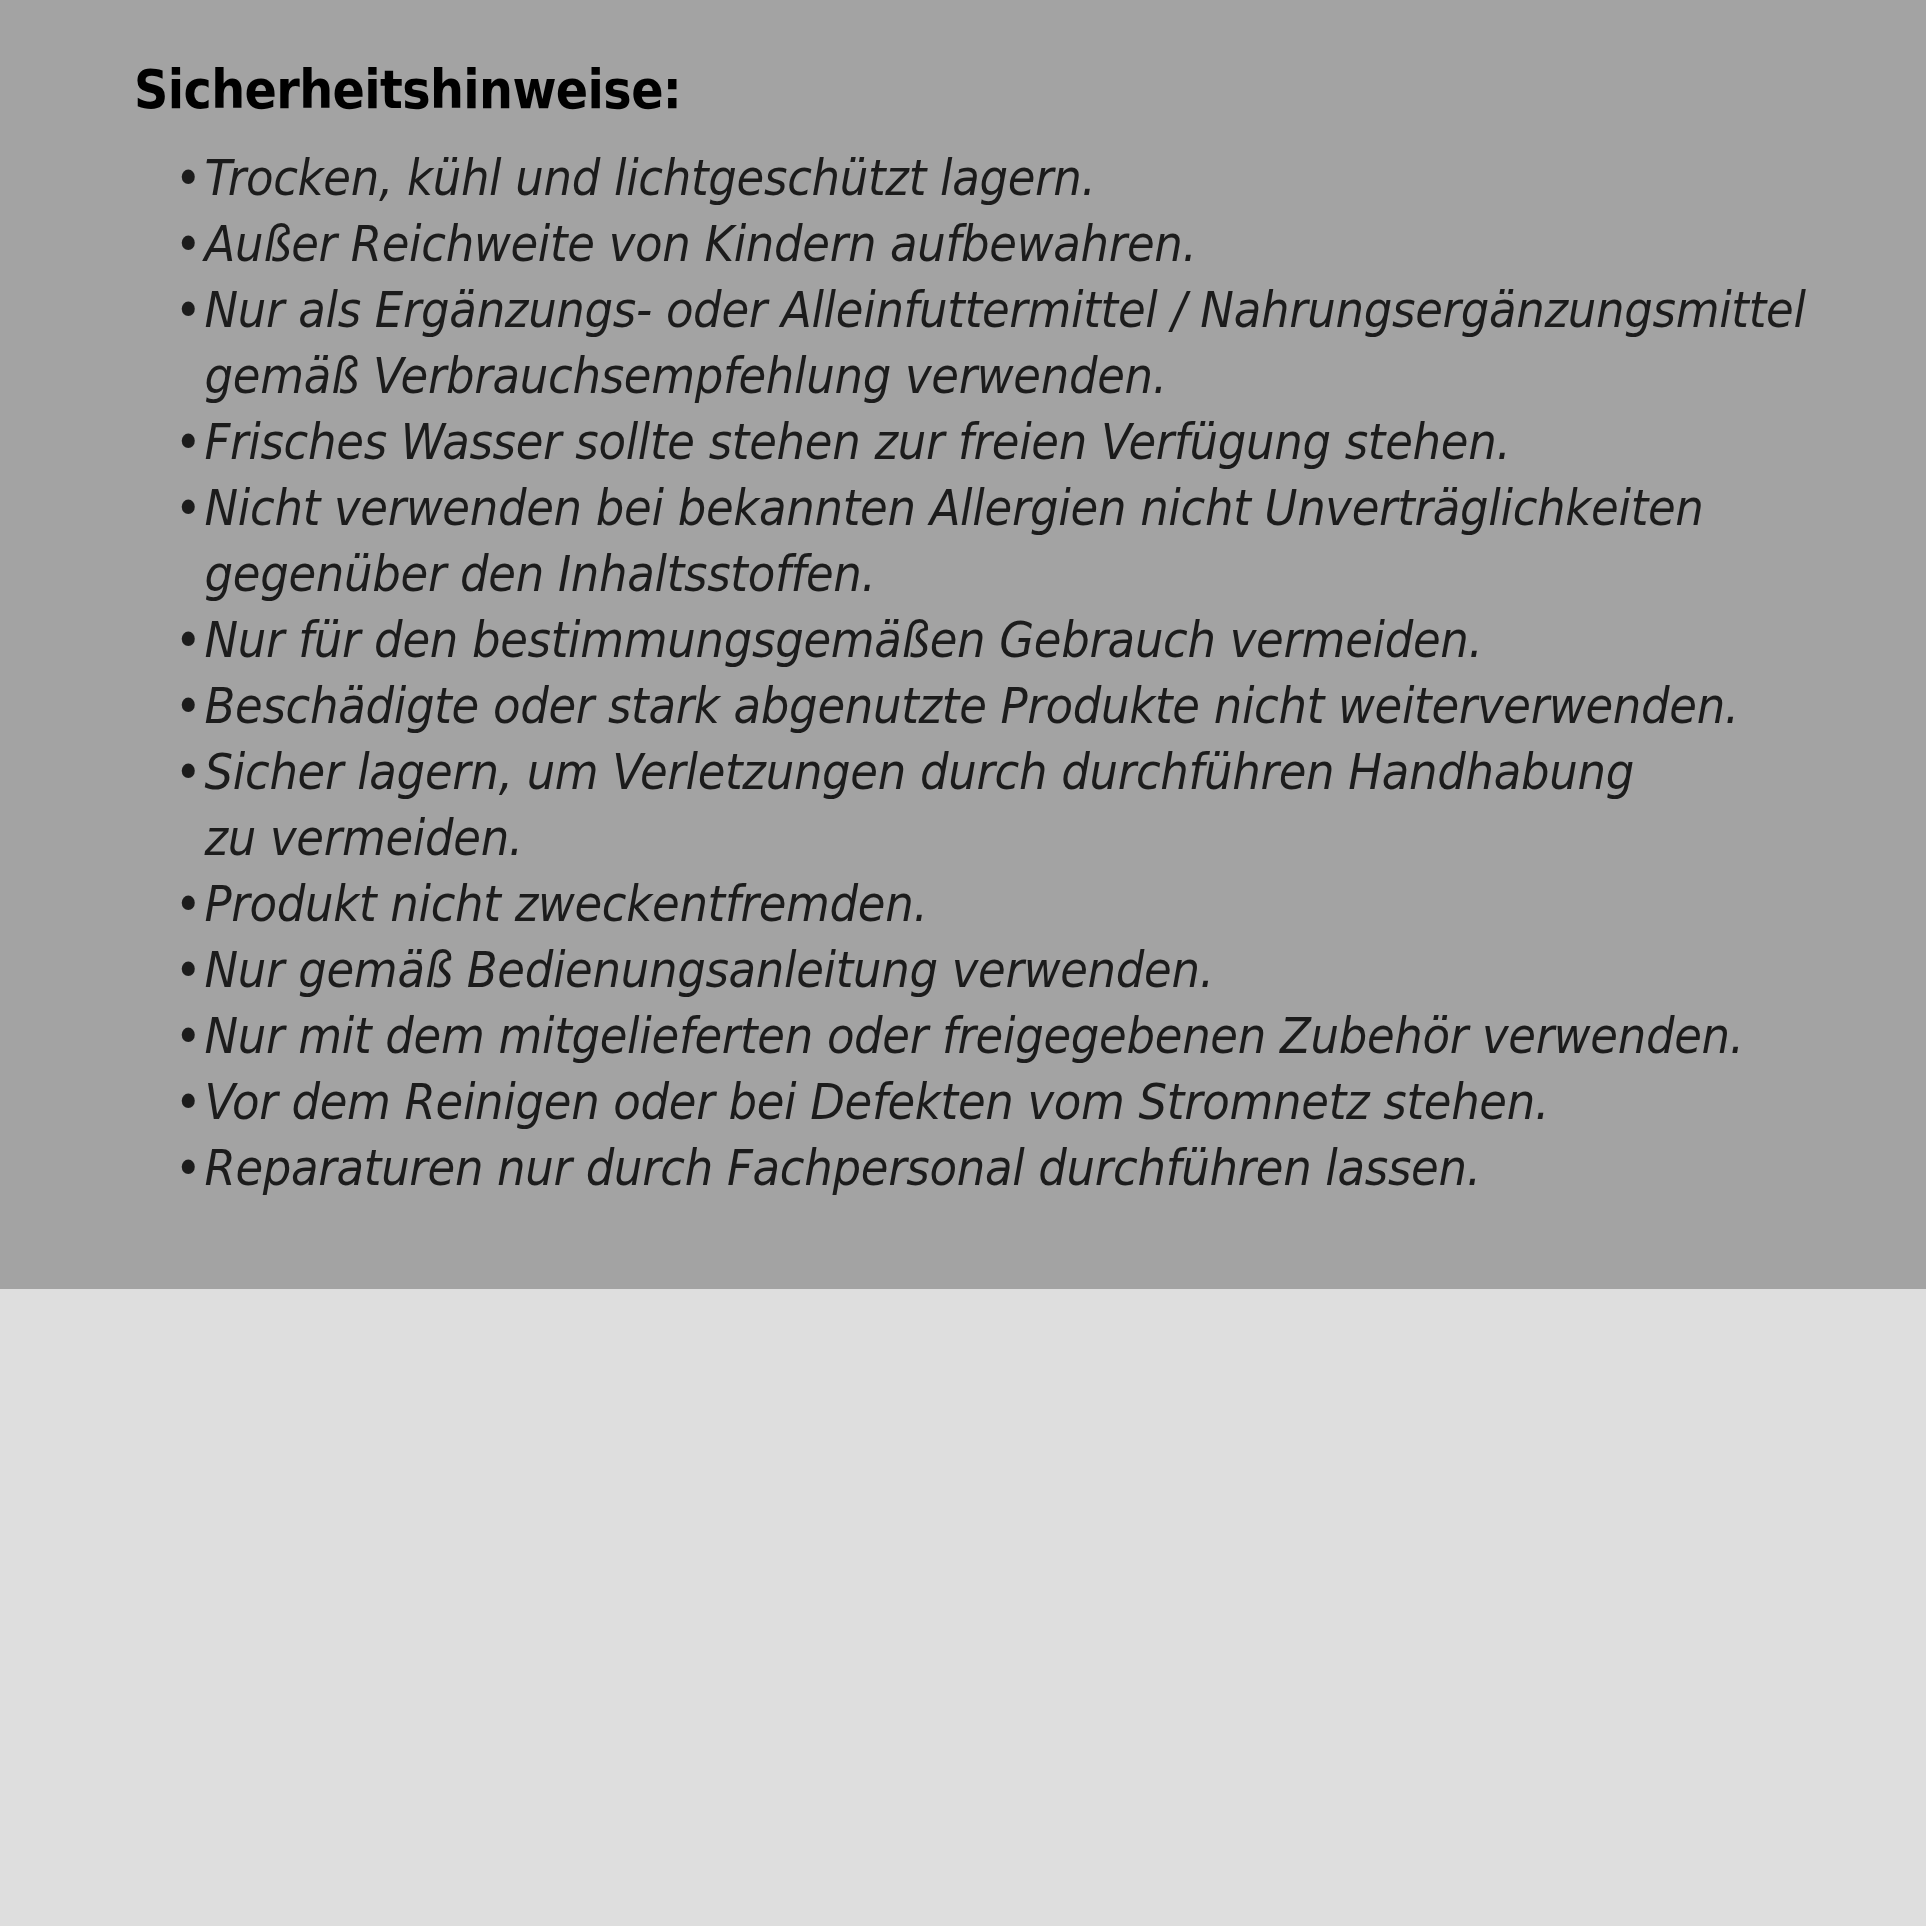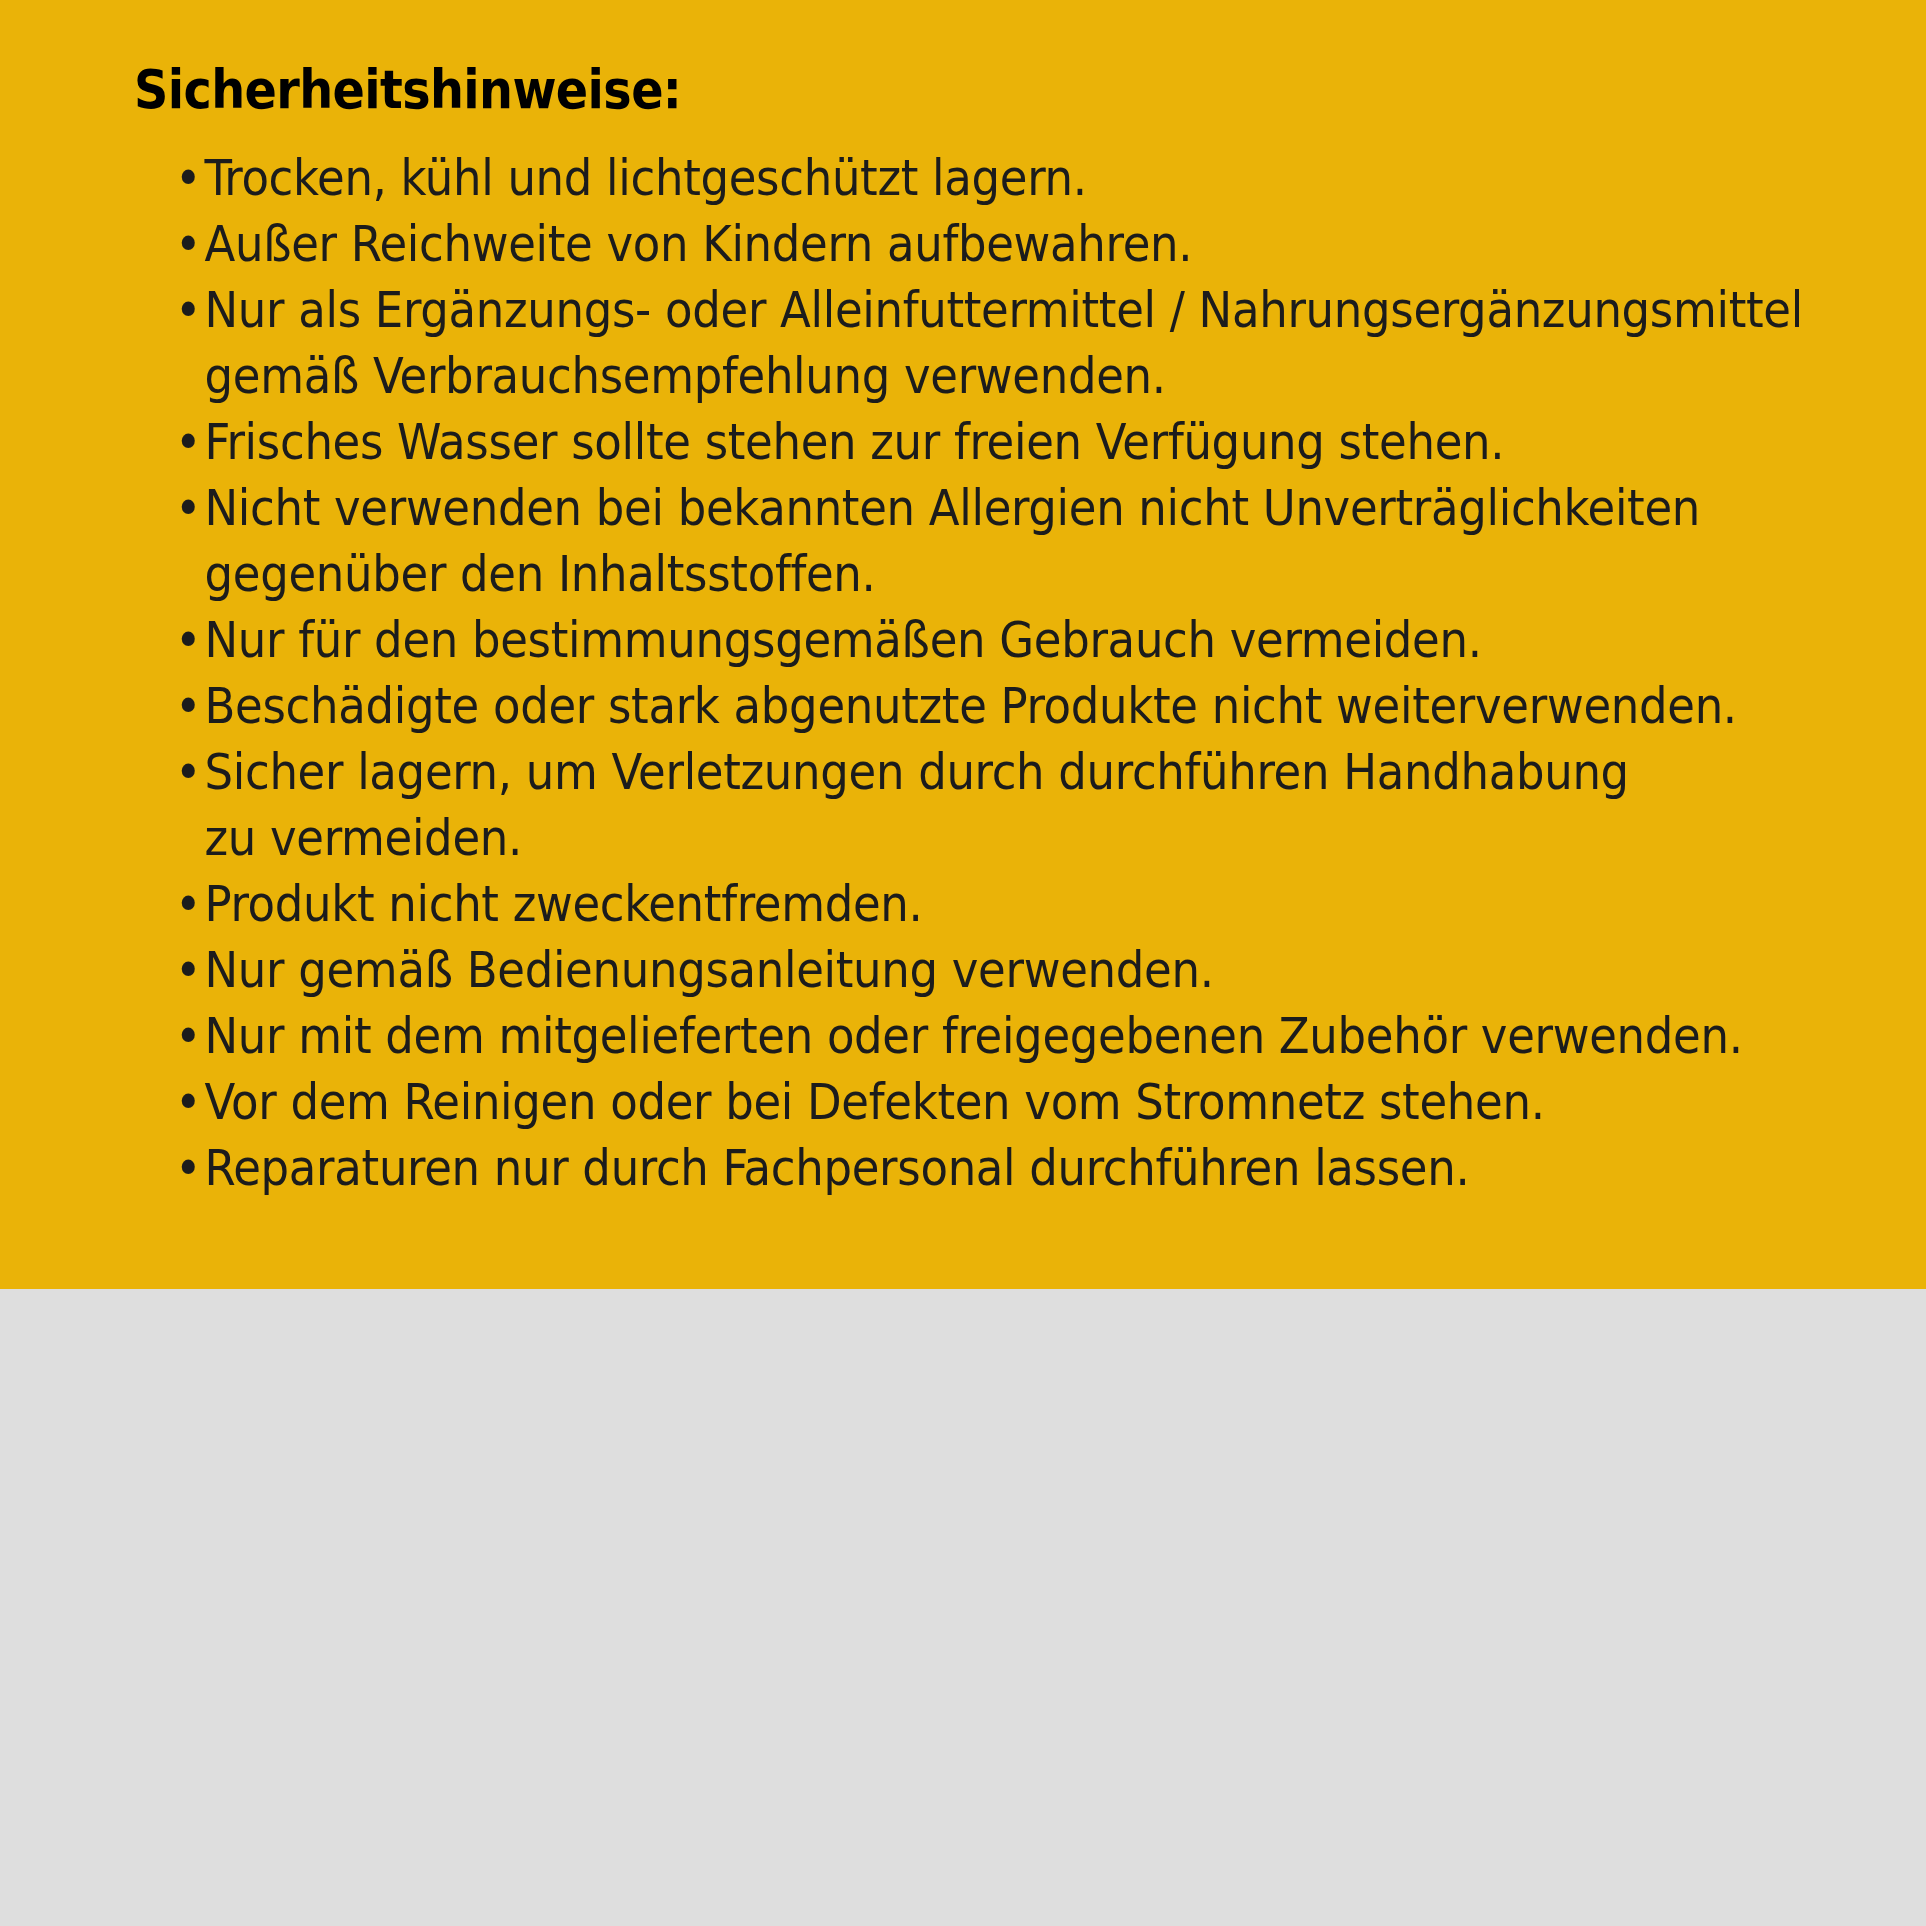--- a/index.html
+++ b/index.html
@@ -14,21 +14,21 @@
     overflow: hidden;
     font-family: "DejaVu Sans", "Liberation Sans", sans-serif;
     font-stretch: condensed;
     color: #1c1c1c;
   }
 
   .white-section {
     position: absolute;
     left: 0; top: 0;
     width: 1926px; height: 1289px;
-    background: #eab308;
+    background: #a3a3a3;
   }
   .gray-section {
     position: absolute;
     left: 0; top: 1289px;
     width: 1926px; height: 638px;
     background: #dedede;
   }
 
   .de-title {
     position: absolute;
@@ -49,20 +49,21 @@
   }
 
   .li { display: flex; align-items: flex-start; }
   .li .dot {
     flex: 0 0 29.5px;
     width: 29.5px;
   }
   .li .txt {
     white-space: pre-line;
     flex: 1 1 auto;
+    font-style: italic;
   }
 </style>
 </head>
 <body>
 
 <div class="white-section">
   <div class="de-title">Sicherheitshinweise:</div>
 
   <div class="de-list">
     <div class="li">

